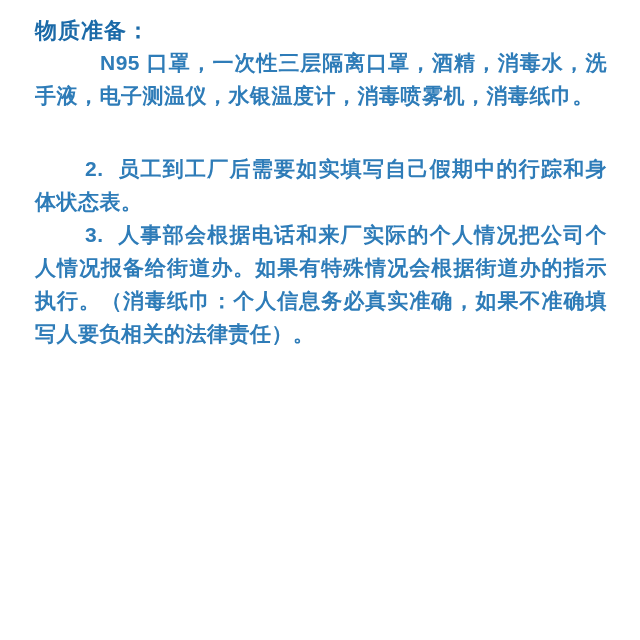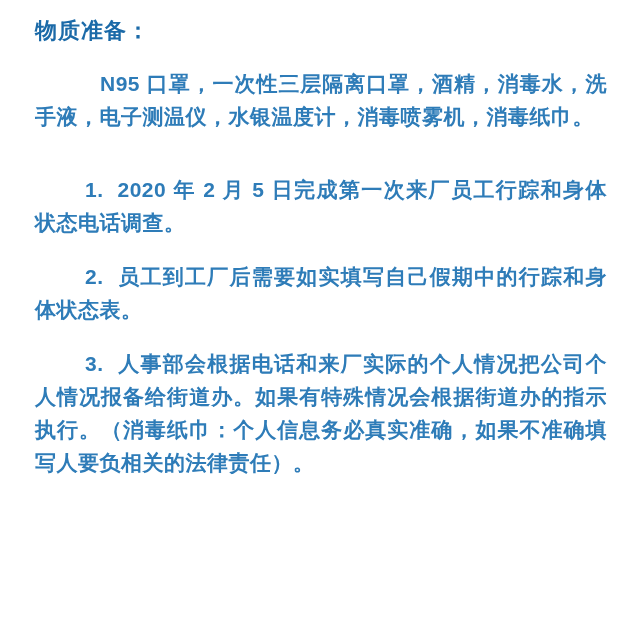--- a/index.html
+++ b/index.html
@@ -19,21 +19,21 @@
   }
   .section-heading {
     margin: 0;
     font-size: 22px;
     line-height: 30px;
     font-weight: 700;
     color: var(--heading-color, #1b6aa8);
     letter-spacing: 1px;
   }
   .doc-paragraph {
-    margin: 21px 0 0 0;
+    margin: 0 0 0 0;
     font-size: 21px;
     line-height: 33px;
     font-weight: 600;
     color: var(--body-color, #2e7cb8);
     text-align: justify;
     letter-spacing: 0.5px;
   }
   .first-indent {
     text-indent: 65px;
   }
@@ -52,23 +52,20 @@
 
 <div class="page">
 
   <div class="section">
     <h2 class="section-heading">物质准备：</h2>
     <p class="doc-paragraph first-indent">N95 口罩，一次性三层隔离口罩，酒精，消毒水，洗手液，电子测温仪，水银温度计，消毒喷雾机，消毒纸巾。</p>
   </div>
 
   <div class="section">
 
-    <p class="doc-paragraph num-item">
-      <span class="item-number">1.</span><span>2020 年 2 月 5 日完成第一次来厂员工行踪和身体状态电话调查。</span>
-    </p>
 
     <p class="doc-paragraph num-item">
       <span class="item-number">2.</span><span>员工到工厂后需要如实填写自己假期中的行踪和身体状态表。</span>
     </p>
 
     <p class="doc-paragraph num-item">
       <span class="item-number">3.</span><span>人事部会根据电话和来厂实际的个人情况把公司个人情况报备给街道办。如果有特殊情况会根据街道办的指示执行。（消毒纸巾：个人信息务必真实准确，如果不准确填写人要负相关的法律责任）。</span>
     </p>
   </div>
 

